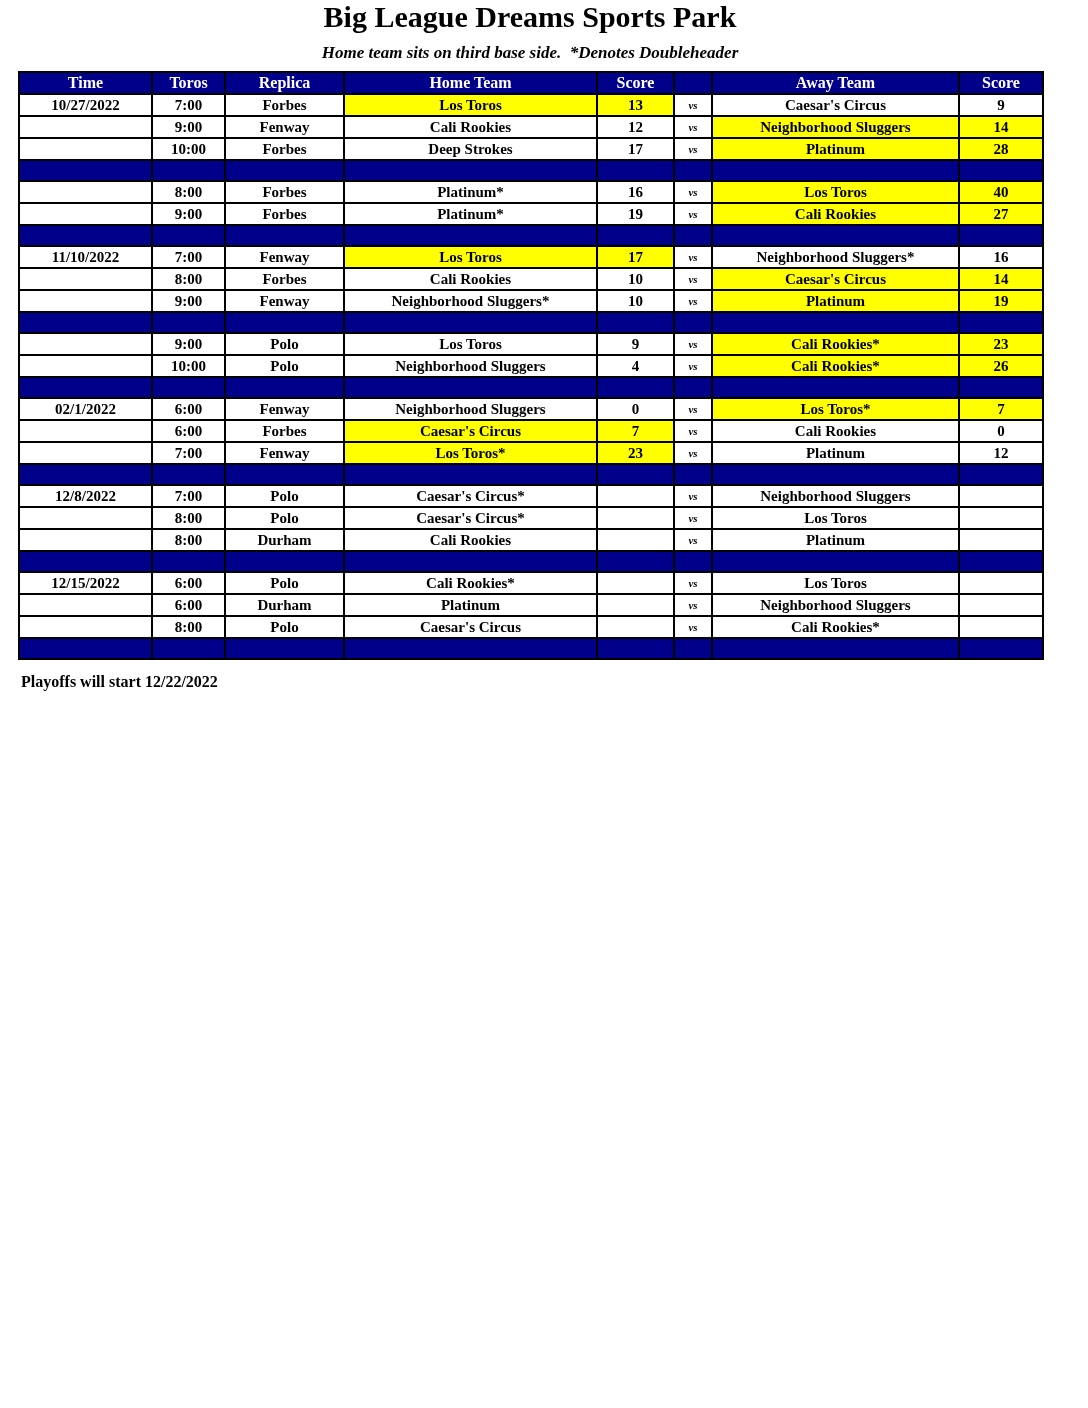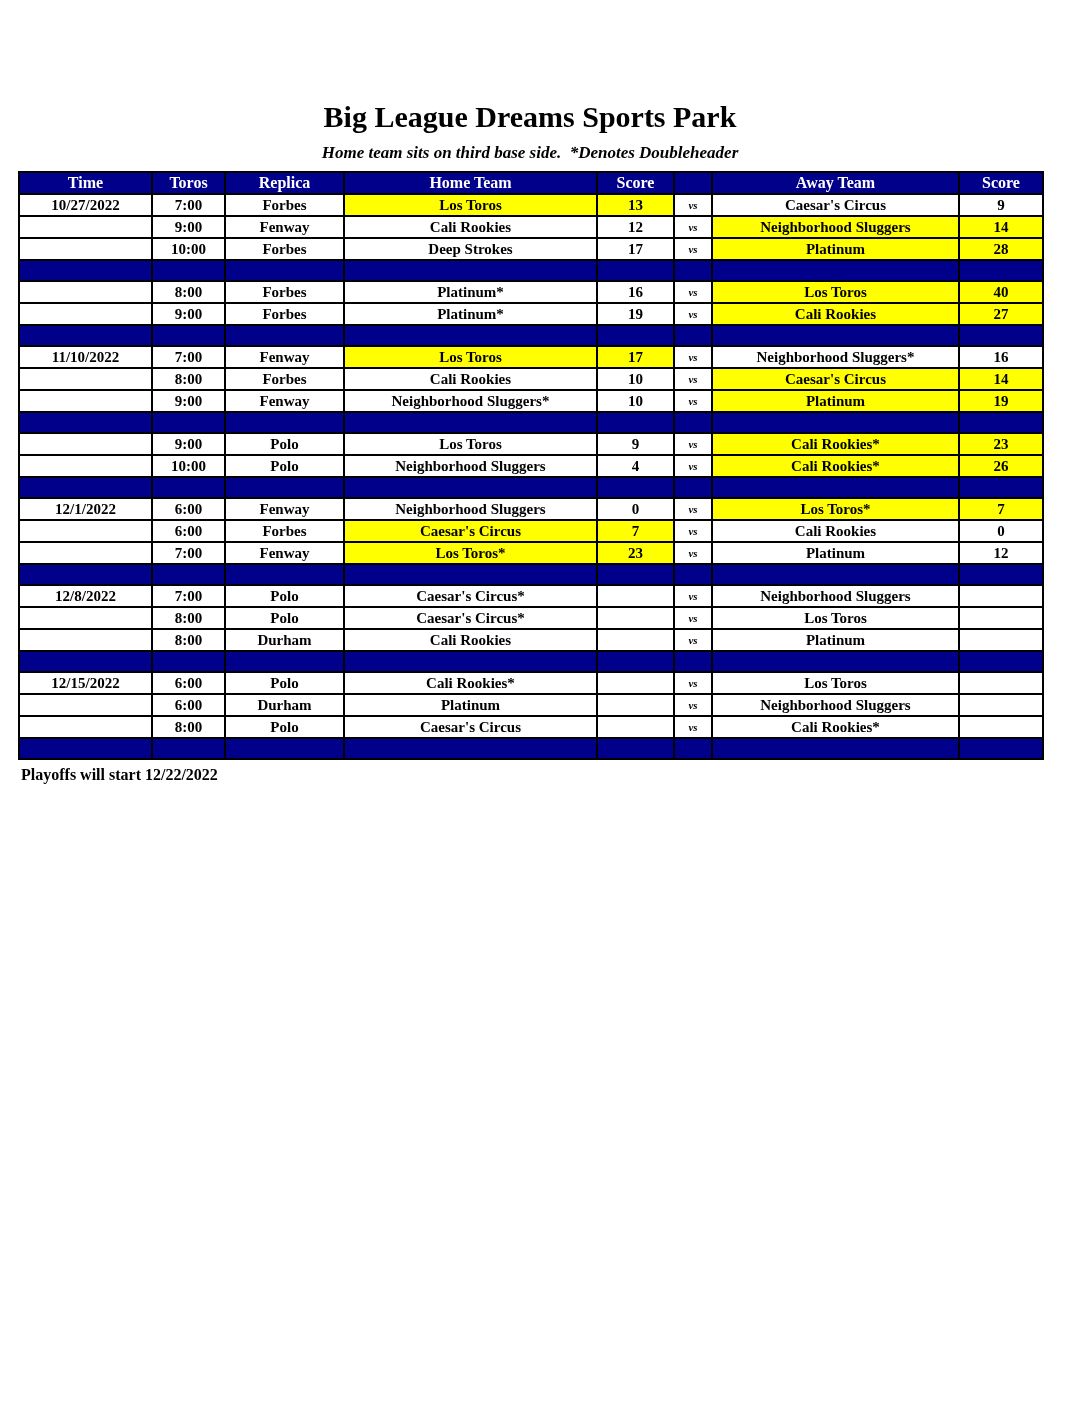--- a/index.html
+++ b/index.html
@@ -15,21 +15,20 @@
   }
   .content {
     width: 1024px;
     margin-left: 18px;
   }
   .page-title {
     text-align: center;
     font-weight: bold;
     font-size: 30px;
     line-height: 34px;
-    padding-top: 100px;
     letter-spacing: 0px;
   }
   .page-subtitle {
     text-align: center;
     font-weight: bold;
     font-size: 21px;
     line-height: 24px;
     margin-top: 7px;
   }
   .page-note {
@@ -80,21 +79,21 @@
     background: var(--yellow);
   }
   td[data-name="vs-cell"] {
     font-style: italic;
     font-size: 11px;
   }
   .footer-note {
     font-weight: bold;
     font-size: 16px;
     line-height: 20px;
-    margin-top: 5px;
+    margin-top: 12px;
     margin-left: 3px;
     text-align: left;
   }
 </style>
 </head>
 <body>
 
 <div class="content" data-name="schedule-page">
   <div class="page-title" data-name="page-title">Big League Dreams Sports Park</div>
   <div class="page-note" data-name="page-note">Home team sits on third base side.  *Denotes Doubleheader</div>
@@ -257,21 +256,21 @@
           <td data-name="separator-cell"></td>
           <td data-name="separator-cell"></td>
           <td data-name="separator-cell"></td>
           <td data-name="separator-cell"></td>
           <td data-name="separator-cell"></td>
           <td data-name="separator-cell"></td>
           <td data-name="separator-cell"></td>
           <td data-name="separator-cell"></td>
         </tr>
         <tr data-name="game-row">
-          <td data-name="date-cell">12/1/2022</td>
+          <td data-name="date-cell">02/1/2022</td>
           <td data-name="time-cell">6:00</td>
           <td data-name="replica-cell">Fenway</td>
           <td data-name="home-team-cell">Neighborhood Sluggers</td>
           <td data-name="home-score-cell">0</td>
           <td data-name="vs-cell">vs</td>
           <td data-name="away-team-cell" class="win">Los Toros*</td>
           <td data-name="away-score-cell" class="win">7</td>
         </tr>
         <tr data-name="game-row">
           <td data-name="date-cell"></td>

